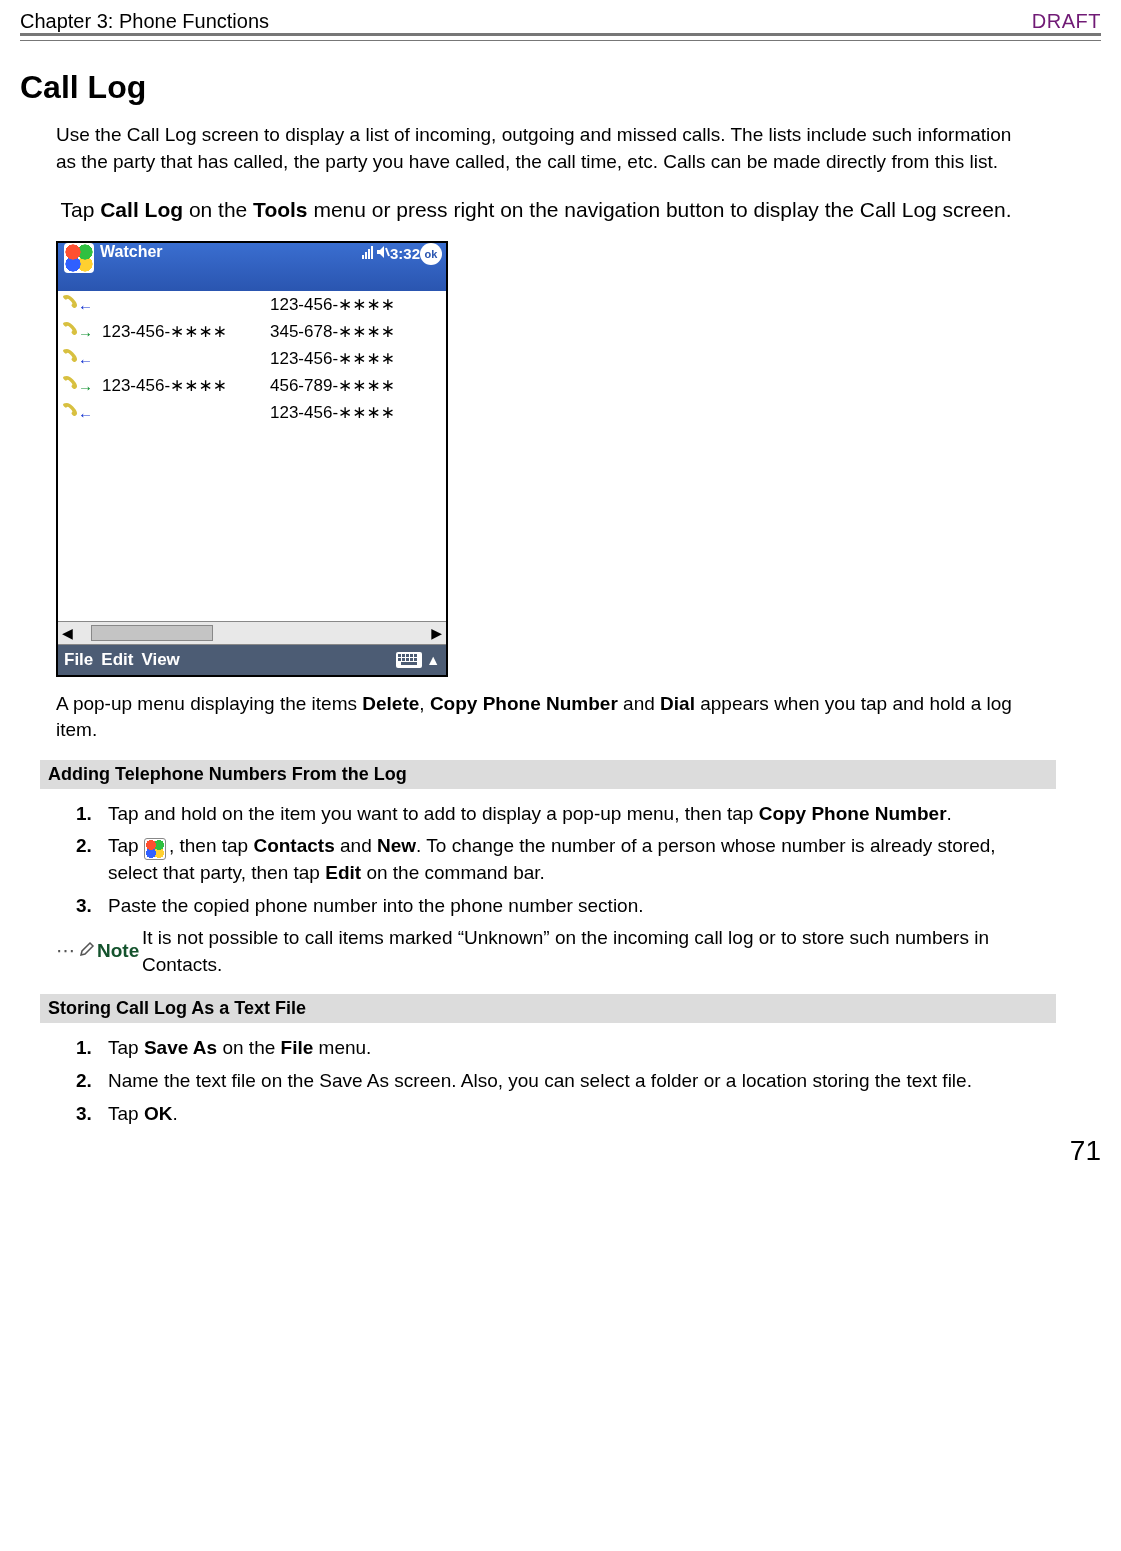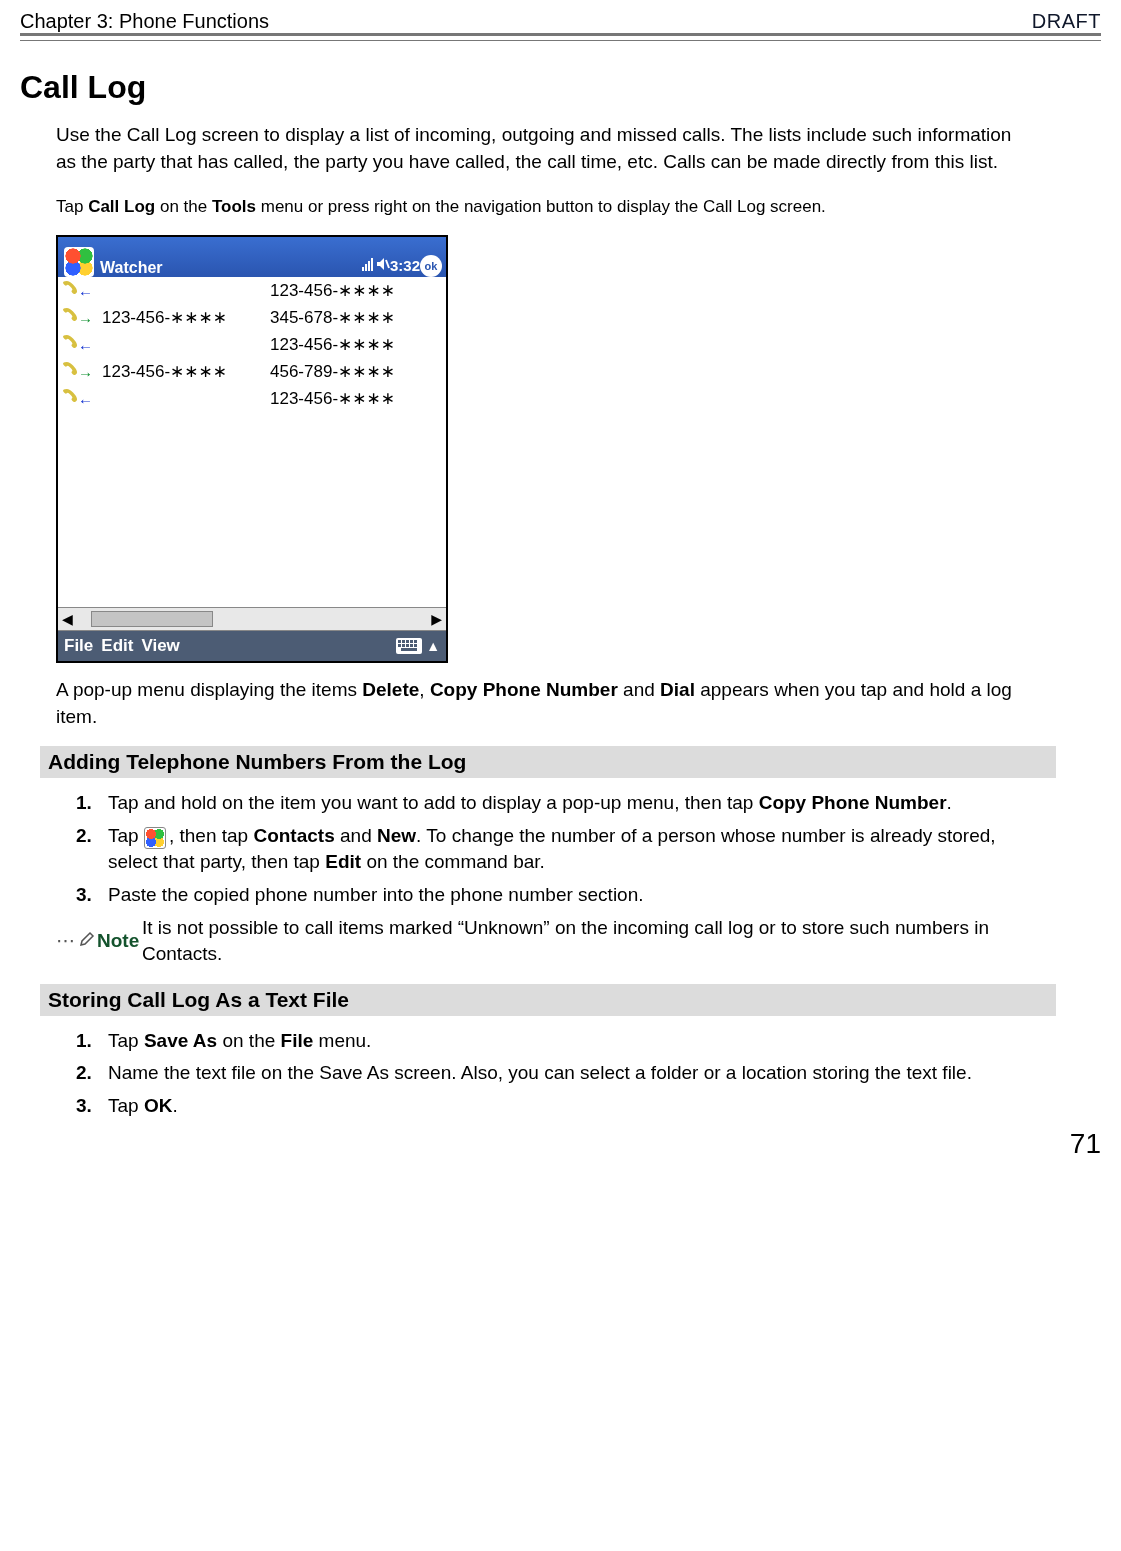--- a/index.html
+++ b/index.html
@@ -11,45 +11,45 @@
     background: #fff;
   }
   .page-header {
     display: flex;
     justify-content: space-between;
     align-items: baseline;
     font-size: 20px;
     padding-bottom: 0;
   }
   .draft {
-    color: #0f172a;
+    color: #701a75;
     font-size: 20px;
     letter-spacing: 0.5px;
   }
   .hr-double {
     border-top: 3px solid #777;
     border-bottom: 1.5px solid #777;
     height: 4px;
     margin-bottom: 28px;
   }
   h1 {
     font-size: 32px;
     margin: 10px 0 16px 0;
     font-weight: bold;
   }
   .intro, .step-text, .popup-text {
     font-size: 19px;
     line-height: 1.4;
   }
   .intro { margin-left: 36px; margin-bottom: 20px; max-width: 960px;}
-  .intro2 { margin-left: 36px; margin-bottom: 16px; font-size:17px; line-height:1.4; max-width:960px;}
+  .intro2 { margin-left: 36px; margin-bottom: 16px; font-size:21px; line-height:1.4; max-width:960px;text-align:center;}
   b { font-weight: bold; }
   .section-bar {
     background: #dcdcdc;
-    font-size: 21px;
+    font-size: 18px;
     font-weight: bold;
     padding: 4px 8px;
     margin: 16px 0 12px 20px;
     max-width: 1000px;
   }
   .steps {
     margin-left: 56px;
     max-width: 940px;
   }
   .step {
@@ -90,22 +90,22 @@
     width: 388px;
     border: 2px solid #000;
     margin: 12px 0 8px 36px;
     background:#fff;
     user-select:none;
   }
   .titlebar {
     background: linear-gradient(#3a6ed0, #2a55b0);
     color: #fff;
     display: flex;
-    align-items: flex-end;
-    height: 40px;
+    align-items: flex-start;
+    height: 48px;
     font-family: Tahoma, sans-serif;
     font-weight: bold;
   }
   .start-flag {
     width: 30px; height: 30px; margin: 0 6px;
     background:
       radial-gradient(circle at 30% 30%, #ff5030 0 25%, transparent 26%),
       radial-gradient(circle at 70% 30%, #30c040 0 25%, transparent 26%),
       radial-gradient(circle at 30% 70%, #3060ff 0 25%, transparent 26%),
       radial-gradient(circle at 70% 70%, #ffd030 0 25%, transparent 26%),

